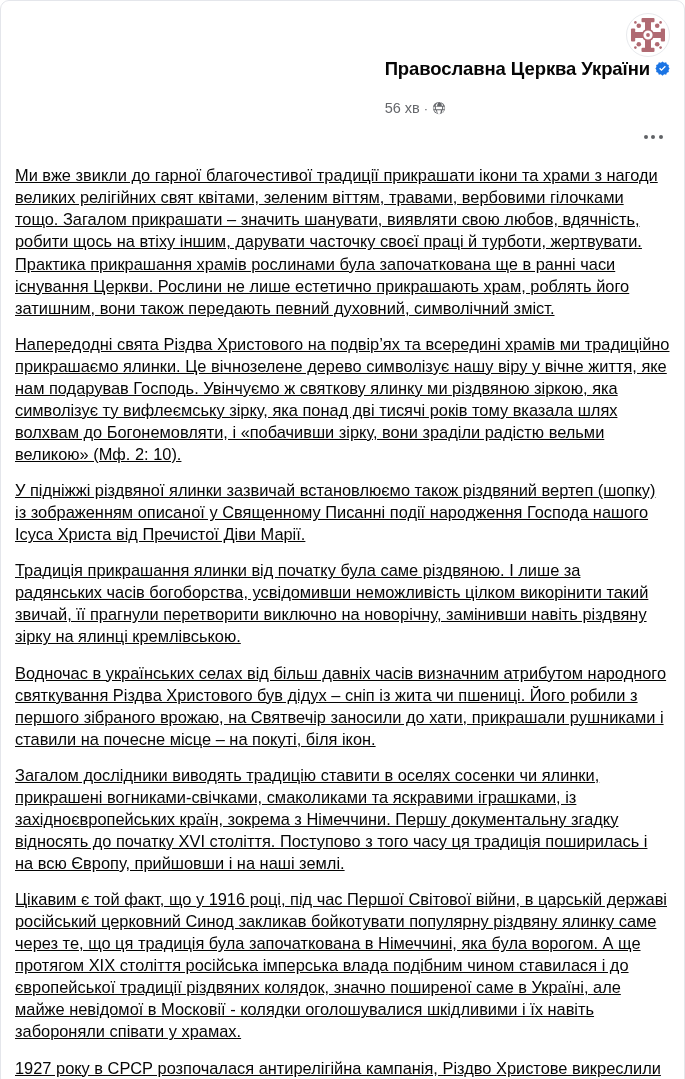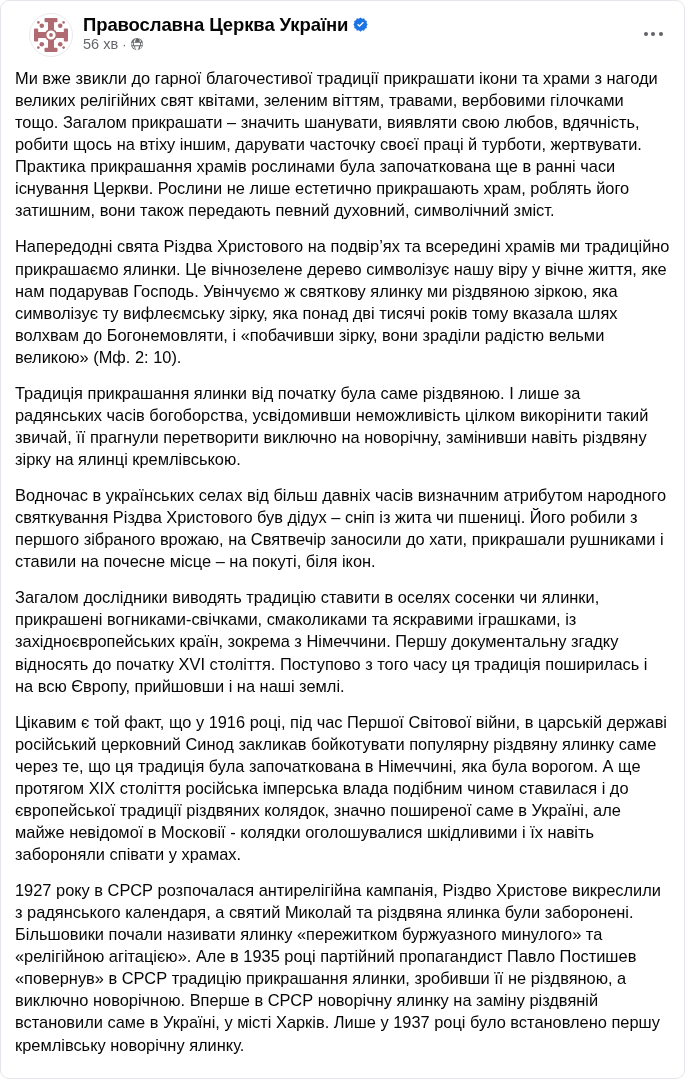--- a/index.html
+++ b/index.html
@@ -21,22 +21,23 @@
     box-sizing: border-box;
     background: #ffffff;
     border: 1px solid #e4e6eb;
     border-radius: 9px;
     overflow: hidden;
   }
 
   
   .post-header {
     display: flex;
-    align-items: flex-start;
+    align-items: flex-end;
     padding: 12px 14px 6px 28px;
+    flex-direction: column;
   }
 
   .avatar {
     width: 44px;
     height: 44px;
     min-width: 44px;
     border-radius: 50%;
     background: #ffffff;
     border: 1px solid #e8eaed;
     box-sizing: border-box;
@@ -78,21 +79,21 @@
     justify-content: center;
     width: 15px;
     height: 15px;
     flex: none;
   }
 
   .meta-row {
     display: flex;
     align-items: center;
     gap: 4px;
-    margin-top: 1px;
+    margin-top: 21px;
     font-size: 14.5px;
     color: #65676b;
   }
   .meta-dot {
     color: #65676b;
     font-size: 13px;
     line-height: 1;
   }
   .globe-icon {
     display: inline-flex;
@@ -124,20 +125,21 @@
   
   .post-body {
     padding: 4px 14px 16px 14px;
     font-size: 16.4px;
     line-height: 1.345;
     color: #050505;
   }
 
   .post-body p {
     margin: 0 0 14px 0;
+    text-decoration: underline;
   }
   .post-body p:last-child {
     margin-bottom: 0;
   }
 </style>
 </head>
 <body>
 
 <div class="post-card">
 
@@ -200,20 +202,21 @@
     <div class="menu-button">
       <span class="dot"></span>
       <span class="dot"></span>
       <span class="dot"></span>
     </div>
   </div>
 
   <div class="post-body">
     <p>Ми вже звикли до гарної благочестивої традиції прикрашати ікони та храми з нагоди великих релігійних свят квітами, зеленим віттям, травами, вербовими гілочками тощо. Загалом прикрашати – значить шанувати, виявляти свою любов, вдячність, робити щось на втіху іншим, дарувати часточку своєї праці й турботи, жертвувати. Практика прикрашання храмів рослинами була започаткована ще в ранні часи існування Церкви. Рослини не лише естетично прикрашають храм, роблять його затишним, вони також передають певний духовний, символічний зміст.</p>
     <p>Напередодні свята Різдва Христового на подвір’ях та всередині храмів ми традиційно прикрашаємо ялинки. Це вічнозелене дерево символізує нашу віру у вічне життя, яке нам подарував Господь. Увінчуємо ж святкову ялинку ми різдвяною зіркою, яка символізує ту вифлеємську зірку, яка понад дві тисячі років тому вказала шлях волхвам до Богонемовляти, і «побачивши зірку, вони зраділи радістю вельми великою» (Мф. 2: 10).</p>
+    <p>У підніжжі різдвяної ялинки зазвичай встановлюємо також різдвяний вертеп (шопку) із зображенням описаної у Священному Писанні події народження Господа нашого Ісуса Христа від Пречистої Діви Марії.</p>
     <p>Традиція прикрашання ялинки від початку була саме різдвяною. І лише за радянських часів богоборства, усвідомивши неможливість цілком викорінити такий звичай, її прагнули перетворити виключно на новорічну, замінивши навіть різдвяну зірку на ялинці кремлівською.</p>
     <p>Водночас в українських селах від більш давніх часів визначним атрибутом народного святкування Різдва Христового був дідух – сніп із жита чи пшениці. Його робили з першого зібраного врожаю, на Святвечір заносили до хати, прикрашали рушниками і ставили на почесне місце – на покуті, біля ікон.</p>
     <p>Загалом дослідники виводять традицію ставити в оселях сосенки чи ялинки, прикрашені вогниками-свічками, смаколиками та яскравими іграшками, із західноєвропейських країн, зокрема з Німеччини. Першу документальну згадку відносять до початку XVI століття. Поступово з того часу ця традиція поширилась і на всю Європу, прийшовши і на наші землі.</p>
     <p>Цікавим є той факт, що у 1916 році, під час Першої Світової війни, в царській державі російський церковний Синод закликав бойкотувати популярну різдвяну ялинку саме через те, що ця традиція була започаткована в Німеччині, яка була ворогом. А ще протягом XIX століття російська імперська влада подібним чином ставилася і до європейської традиції різдвяних колядок, значно поширеної саме в Україні, але майже невідомої в Московії - колядки оголошувалися шкідливими і їх навіть забороняли співати у храмах.</p>
     <p>1927 року в СРСР розпочалася антирелігійна кампанія, Різдво Христове викреслили з радянського календаря, а святий Миколай та різдвяна ялинка були заборонені. Більшовики почали називати ялинку «пережитком буржуазного минулого» та «релігійною агітацією». Але в 1935 році партійний пропагандист Павло Постишев «повернув» в СРСР традицію прикрашання ялинки, зробивши її не різдвяною, а виключно новорічною. Вперше в СРСР новорічну ялинку на заміну різдвяній встановили саме в Україні, у місті Харків. Лише у 1937 році було встановлено першу кремлівську новорічну ялинку.</p>
 
   </div>
 
 </div>
 

